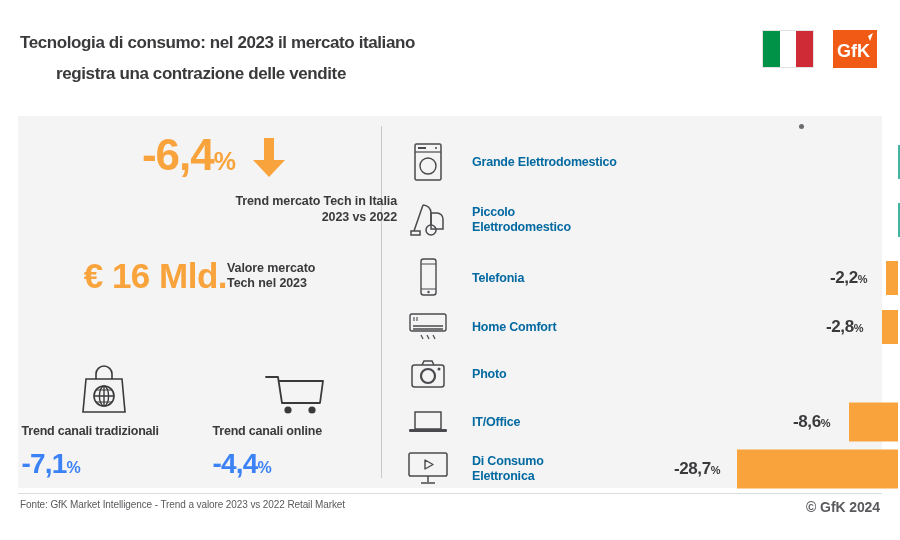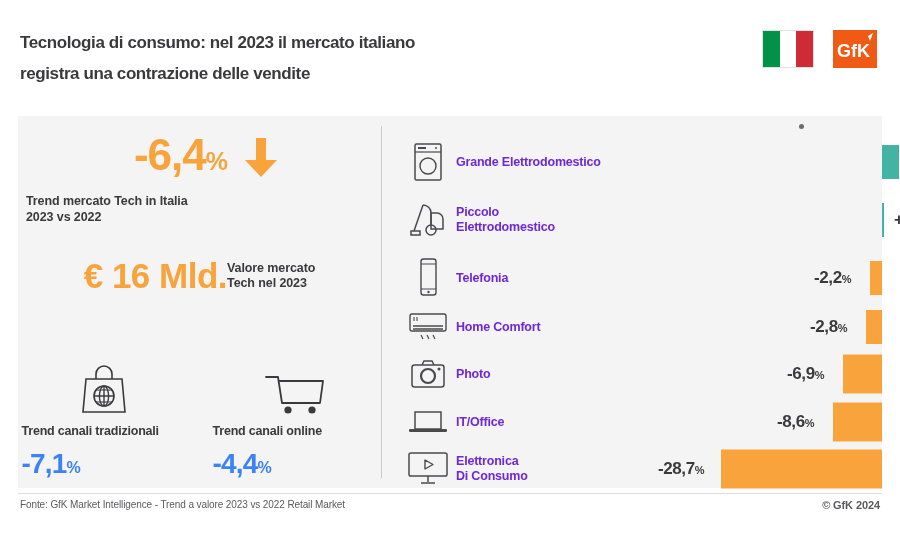--- a/index.html
+++ b/index.html
@@ -14,21 +14,21 @@
   
   .header {
     position: absolute; left: 0; top: 0; width: 900px; height: 112px;
     background: #ffffff;
   }
   .title {
     position: absolute; left: 20px; top: 27px; width: 720px;
     font-size: 17px; font-weight: bold; line-height: 31px;
     color: #3a3a3c; letter-spacing: -0.4px;
   }
-  .title .l2 { display: block; }
+  .title .l2 { display: block; margin-left: 36px; }
   .flag {
     position: absolute; left: 762px; top: 30px; width: 52px; height: 38px;
     display: flex; border: 1px solid #e2e2e2;
   }
   .flag i { display: block; flex: 1 1 33.3333%; height: 100%; }
   .flag .fg { background: #009246; }
   .flag .fw { background: #ffffff; }
   .flag .fr { background: #ce2b37; }
   .gfk-logo {
     position: absolute; left: 833px; top: 30px; width: 44px; height: 38px;
@@ -42,21 +42,21 @@
     background: #f4f4f4;
   }
   .divider {
     position: absolute; left: 381px; top: 126px; width: 1px; height: 352px;
     background: #c9c9c9;
   }
 
   
   .left-panel { position: absolute; left: 18px; top: 116px; width: 363px; height: 372px; }
 
-  .bigstat { position: absolute; left: 8px; top: 14px; width: 363px; text-align: left; }
+  .bigstat { position: absolute; left: 16px; top: 14px; width: 363px; text-align: right; }
   .bigstat-row { display: flex; align-items: center; justify-content: center; gap: 14px; }
   .bigstat-val {
     font-size: 44px; font-weight: bold; color: #f9a33c; letter-spacing: -1px;
     line-height: 50px;
   }
   .bigstat-val .pct { font-size: 25px; font-weight: bold; }
   .arrow-down { width: 40px; height: 44px; }
 
   .bigstat-cap {
     margin-top: 7px; font-size: 12.5px; font-weight: bold; color: #3a3a3c;
@@ -96,22 +96,22 @@
   .right-panel { position: absolute; left: 400px; top: 116px; width: 482px; height: 372px; }
 
   .dot-top { position: absolute; left: 399px; top: 8px; width: 5px; height: 5px;
     border-radius: 50%; background: #6b6b70; }
   .dot-bottom { position: absolute; left: 399px; top: 355px; width: 5px; height: 5px;
     border-radius: 50%; background: #6b6b70; }
 
   .cat-row { position: absolute; left: 0; width: 482px; display: flex; align-items: center; }
   .cat-icon { width: 56px; flex: 0 0 56px; display: flex; align-items: center; justify-content: center; }
   .cat-label {
-    flex: 0 0 150px; font-size: 12.5px; font-weight: bold; color: #6d28d9;
-    line-height: 15px; letter-spacing: -0.2px;
+    flex: 0 0 150px; font-size: 12.5px; font-weight: bold; color: #0369a1;
+    line-height: 15px; letter-spacing: -0.2px; margin-left: 16px;
   }
   .bar-area { position: relative; flex: 1 1 auto; height: 100%; }
 
   .bar {
     position: absolute; top: 50%; transform: translateY(-50%);
   }
   .bar.neg { background: #f9a33c; }
   .bar.pos { background: #43b4a4; }
 
   .bar-lbl {
@@ -124,21 +124,21 @@
   
   .footer-line {
     position: absolute; left: 18px; top: 493px; width: 864px; height: 1px; background: #dcdcdc;
   }
   .footer-src {
     position: absolute; left: 20px; top: 499px;
     font-size: 10px; color: #5a5a5e; letter-spacing: -0.1px; text-align: right;
   }
   .footer-copy {
     position: absolute; right: 20px; top: 499px;
-    font-size: 11px; font-weight: bold; color: #5a5a5e; letter-spacing: -0.1px;
+    font-size: 14px; font-weight: bold; color: #5a5a5e; letter-spacing: -0.1px;
   }
 </style>
 </head>
 <body>
 
 <div class="page">
 
   <div class="header">
     <div class="title">
       <span class="l1">Tecnologia di consumo: nel 2023 il mercato italiano</span>
@@ -312,26 +312,20 @@
         <svg width="40" height="34" viewBox="0 0 40 34" aria-hidden="true">
           <rect x="4" y="8" width="32" height="22" rx="2.5" fill="none" stroke="#4a4a4e" stroke-width="1.5"></rect>
           <path d="M14 8 l2 -4 h8 l2 4" fill="none" stroke="#4a4a4e" stroke-width="1.5"></path>
           <circle cx="20" cy="19" r="7" fill="none" stroke="#4a4a4e" stroke-width="2.2"></circle>
           <circle cx="31" cy="12" r="1.5" fill="#4a4a4e"></circle>
         </svg>
       </div>
       <div class="cat-label">
         <div>Photo</div>
       </div>
-      <div class="bar-area">
-        <div class="bar neg" style="left:237px;width:39px;height:39px"></div>
-        <div class="bar-lbl" style="left:181px">
-          <span>-6,9</span><span class="pct">%</span>
-        </div>
-      </div>
     </div>
 
     <div class="cat-row" style="top:280px;height:52px">
       <div class="cat-icon">
         <svg width="42" height="30" viewBox="0 0 42 30" aria-hidden="true">
           <path d="M8 5 h26 v17 h-26 Z" fill="none" stroke="#4a4a4e" stroke-width="1.5"></path>
           <rect x="2" y="22" width="38" height="3" rx="1.2" fill="#4a4a4e"></rect>
         </svg>
       </div>
       <div class="cat-label">
@@ -347,22 +341,22 @@
 
     <div class="cat-row" style="top:327px;height:52px">
       <div class="cat-icon">
         <svg width="44" height="38" viewBox="0 0 44 38" aria-hidden="true">
           <rect x="3" y="3" width="38" height="23" rx="1.8" fill="none" stroke="#4a4a4e" stroke-width="1.5"></rect>
           <path d="M19 10 l8 4.5 l-8 4.5 Z" fill="none" stroke="#4a4a4e" stroke-width="1.4" stroke-linejoin="round"></path>
           <path d="M22 26 v6 M15 33 h14" stroke="#4a4a4e" stroke-width="1.5"></path>
         </svg>
       </div>
       <div class="cat-label">
+        <div>Di Consumo</div>
         <div>Elettronica</div>
-        <div>Di Consumo</div>
       </div>
       <div class="bar-area">
         <div class="bar neg" style="left:115px;width:161px;height:39px"></div>
         <div class="bar-lbl" style="left:52px">
           <span>-28,7</span><span class="pct">%</span>
         </div>
       </div>
     </div>
 
   </div>

